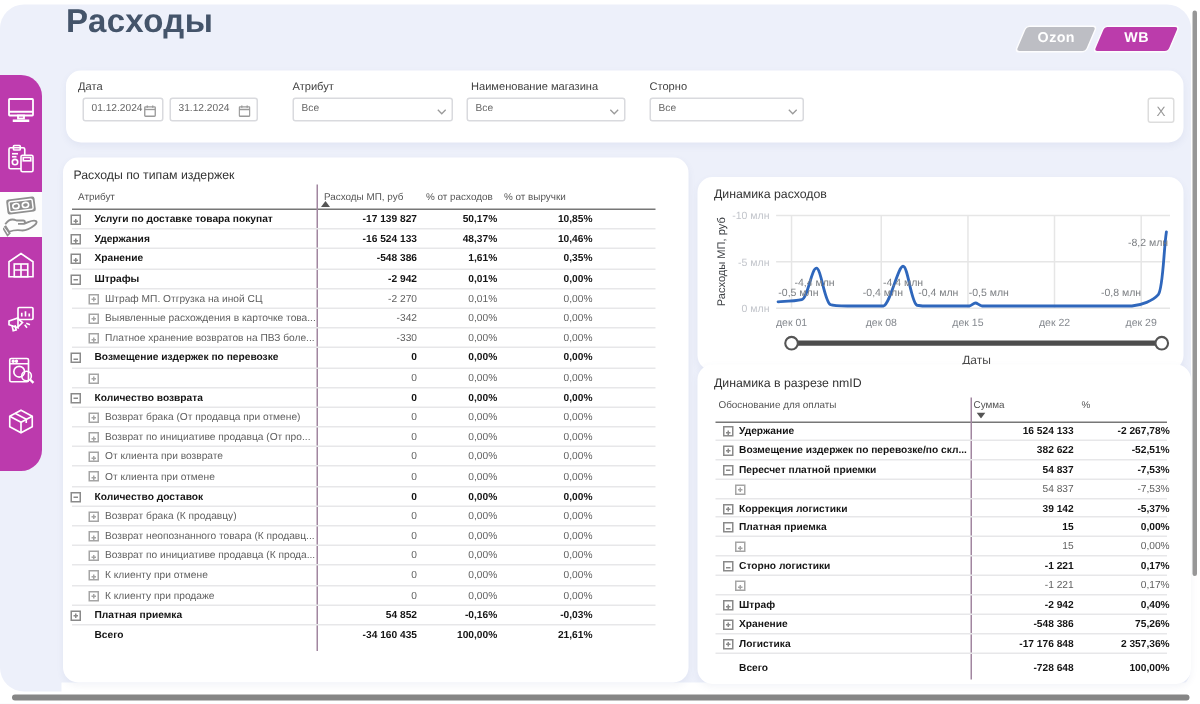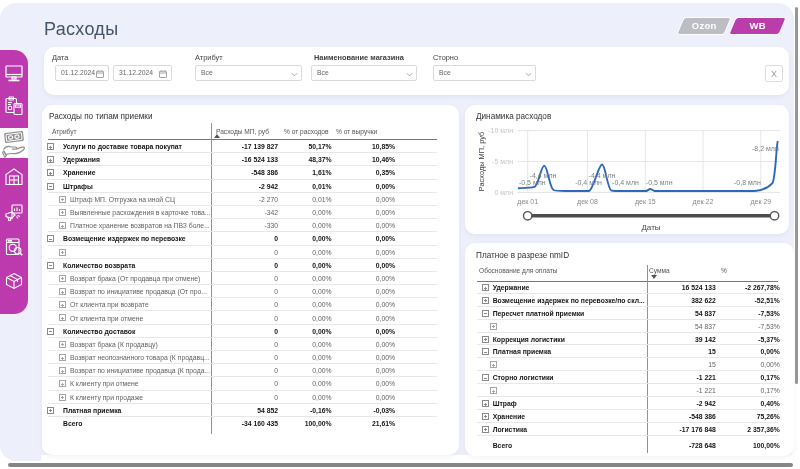--- a/index.html
+++ b/index.html
@@ -1,34 +1,34 @@
 <!DOCTYPE html>
 <html><head>
 <meta charset="utf-8">
 <style>
 * { margin:0; padding:0; box-sizing:border-box; }
 html,body { width:800px; height:469px; background:#fff; font-family:"Liberation Sans", sans-serif; overflow:hidden; }
 #app { position:absolute; left:0px; top:3px; width:794px; height:458px; background:#edf0fa; border-radius:16px; }
 #botmask { position:absolute; left:41px; top:455px; width:759px; height:14px; background:#fff; }
-h1.title { position:absolute; left:44px; top:19px; font-size:18px; font-weight:400; color:#44546a; letter-spacing:0.3px; }
+h1.title { position:absolute; left:44px; top:1px; font-size:22px; font-weight:700; color:#44546a; letter-spacing:0.3px; }
 
 #sidebar { position:absolute; left:0; top:50px; width:28px; height:264px; background:#bc3aad; border-radius:0 14px 14px 0; }
 .slot { position:absolute; left:0; width:28px; height:34px; }
 .slot svg { position:absolute; left:4px; top:7px; }
 .slot.sel { background:#fdfdfd; } .slot.sel svg { left:2px; top:0; }
 
 .tab { position:absolute; top:17px; height:18px; transform:skewX(-23deg); border-radius:3px; color:#fff; font-size:9.5px; font-weight:bold; text-align:center; }
 .tab span { display:block; transform:skewX(23deg); line-height:15px; letter-spacing:0.3px; }
 #tab-ozon { left:680px; width:48px; background:#bdbec4; border:1.5px solid #fdfdfe; }
 #tab-wb { left:732px; width:51px; background:#bb3cab; border:1.5px solid #fdfdfe; }
 
 .card { position:absolute; background:#fff; border-radius:10px; box-shadow:0 2px 5px rgba(90,100,160,0.07); }
 #fcard { left:44px; top:47px; width:745px; height:48px; }
 #lcard { left:42px; top:105px; width:417px; height:350px; }
-#ccard { left:465px; top:105px; width:324px; height:129px; }
+#ccard { left:465px; top:118px; width:324px; height:129px; }
 #rcard { left:465px; top:243px; width:329px; height:213px; }
 
 .flabel { position:absolute; top:6px; font-size:7.4px; color:#404040; }
 .finput { position:absolute; top:18px; height:16px; border:1px solid #d9dade; border-radius:2px; background:#fff; font-size:6.8px; color:#666; line-height:14px; padding-left:5px; }
 .chev { position:absolute; top:5px; width:7px; height:7px; }
 .cal { position:absolute; top:4px; right:4px; }
 #xbtn { position:absolute; left:721px; top:18px; width:18px; height:17px; border:1px solid #ddd; border-radius:2px; font-size:9px; color:#999; text-align:center; line-height:16px; }
 
 .ptitle { position:absolute; font-size:8.2px; color:#333; }
 .thead { position:absolute; font-size:6.6px; color:#555; }
@@ -157,33 +157,33 @@
   <div class="finput" style="left:69px; width:59px;">31.12.2024<svg class="cal" width="8" height="8" viewBox="0 0 8 8" fill="none" stroke="#9a9a9a" stroke-width="0.9">
         <rect x="0.5" y="1.2" width="7" height="6.3" rx="0.5"></rect>
         <line x1="0.5" y1="3" x2="7.5" y2="3"></line>
         <line x1="2.2" y1="0.3" x2="2.2" y2="1.8"></line>
         <line x1="5.8" y1="0.3" x2="5.8" y2="1.8"></line>
       </svg></div>
   <div class="flabel" style="left:151px;">Атрибут</div>
   <div class="finput" style="left:151px; width:107px;">Все<svg class="chev" style="right:3.5px;" width="8" height="8" viewBox="0 0 8 8" fill="none" stroke="#9a9a9a" stroke-width="1">
         <path d="M1,2.5 L4,5.5 L7,2.5"></path>
       </svg></div>
-  <div class="flabel" style="left:270px;font-weight:bold;">Наименование магазина</div>
+  <div class="flabel" style="left:270px;">Наименование магазина</div>
   <div class="finput" style="left:267px; width:106px;">Все<svg class="chev" style="right:3.5px;" width="8" height="8" viewBox="0 0 8 8" fill="none" stroke="#9a9a9a" stroke-width="1">
         <path d="M1,2.5 L4,5.5 L7,2.5"></path>
       </svg></div>
   <div class="flabel" style="left:389px;">Сторно</div>
   <div class="finput" style="left:389px; width:103px;">Все<svg class="chev" style="right:3.5px;" width="8" height="8" viewBox="0 0 8 8" fill="none" stroke="#9a9a9a" stroke-width="1">
         <path d="M1,2.5 L4,5.5 L7,2.5"></path>
       </svg></div>
   <div id="xbtn">X</div>
 </div>
 
 <div class="card" id="lcard">
-  <div class="ptitle" style="left:7px; top:6.5px;">Расходы по типам приемки</div>
+  <div class="ptitle" style="left:7px; top:6.5px;">Расходы по типам издержек</div>
   <div class="thead" style="left:10px; top:23px;">Атрибут</div>
   <div class="thead" style="left:174px; top:23px;">Расходы МП, руб</div>
   <div class="thead" style="left:242px; top:23px;">% от расходов</div>
   <div class="thead" style="left:294px; top:23px;">% от выручки</div>
   <div class="hline" style="left:6px; top:34px; width:389px;"></div>
   <svg style="position:absolute;left:172px;top:29px;" width="6" height="4">
       <path d="M3,0 L6,4 L0,4 Z" fill="#555"></path>
     </svg>
   <div class="tsep" style="left:169px; top:18px; height:311px;"></div>
   <div class="tbl" id="ltbl" style="left:0; top:35px; width:395px;">
@@ -375,21 +375,21 @@
       <text x="282.4" y="79.5" font-size="7" fill="#7c7f83" text-anchor="middle">-0,8 млн</text>
       <text x="300.4" y="45.8" font-size="7" fill="#7c7f83" text-anchor="middle">-8,2 млн</text>
       <line x1="62.7" y1="110.8" x2="309.5" y2="110.8" stroke="#4d4d4d" stroke-width="3.5"></line>
       <circle cx="62.7" cy="110.8" r="4.2" fill="#fff" stroke="#555" stroke-width="1.4"></circle>
       <circle cx="309.5" cy="110.8" r="4.2" fill="#fff" stroke="#555" stroke-width="1.4"></circle>
       <text x="186" y="124.5" font-size="8" fill="#4a4a4a" text-anchor="middle">Даты</text>
     </svg>
 </div>
 
 <div class="card" id="rcard">
-  <div class="ptitle" style="left:11px; top:8px;">Платное в разрезе nmID</div>
+  <div class="ptitle" style="left:11px; top:8px;">Динамика в разрезе nmID</div>
   <div class="thead" style="left:14px; top:24px;">Обоснование для оплаты</div>
   <div class="thead" style="left:184px; top:24px;">Сумма</div>
   <div class="thead" style="left:256px; top:24px;">%</div>
   <div class="hline" style="left:12px; top:38px; width:301px;"></div>
   <svg style="position:absolute;left:186px;top:32px;" width="6" height="4">
       <path d="M0,0 L6,0 L3,4 Z" fill="#555"></path>
     </svg>
   <div class="tsep" style="left:182px; top:22px; height:188px;"></div>
   <div class="tbl" id="rtbl" style="left:12px; top:38px; width:301px;">
       <div class="tr b" style="height:12.9px;">

